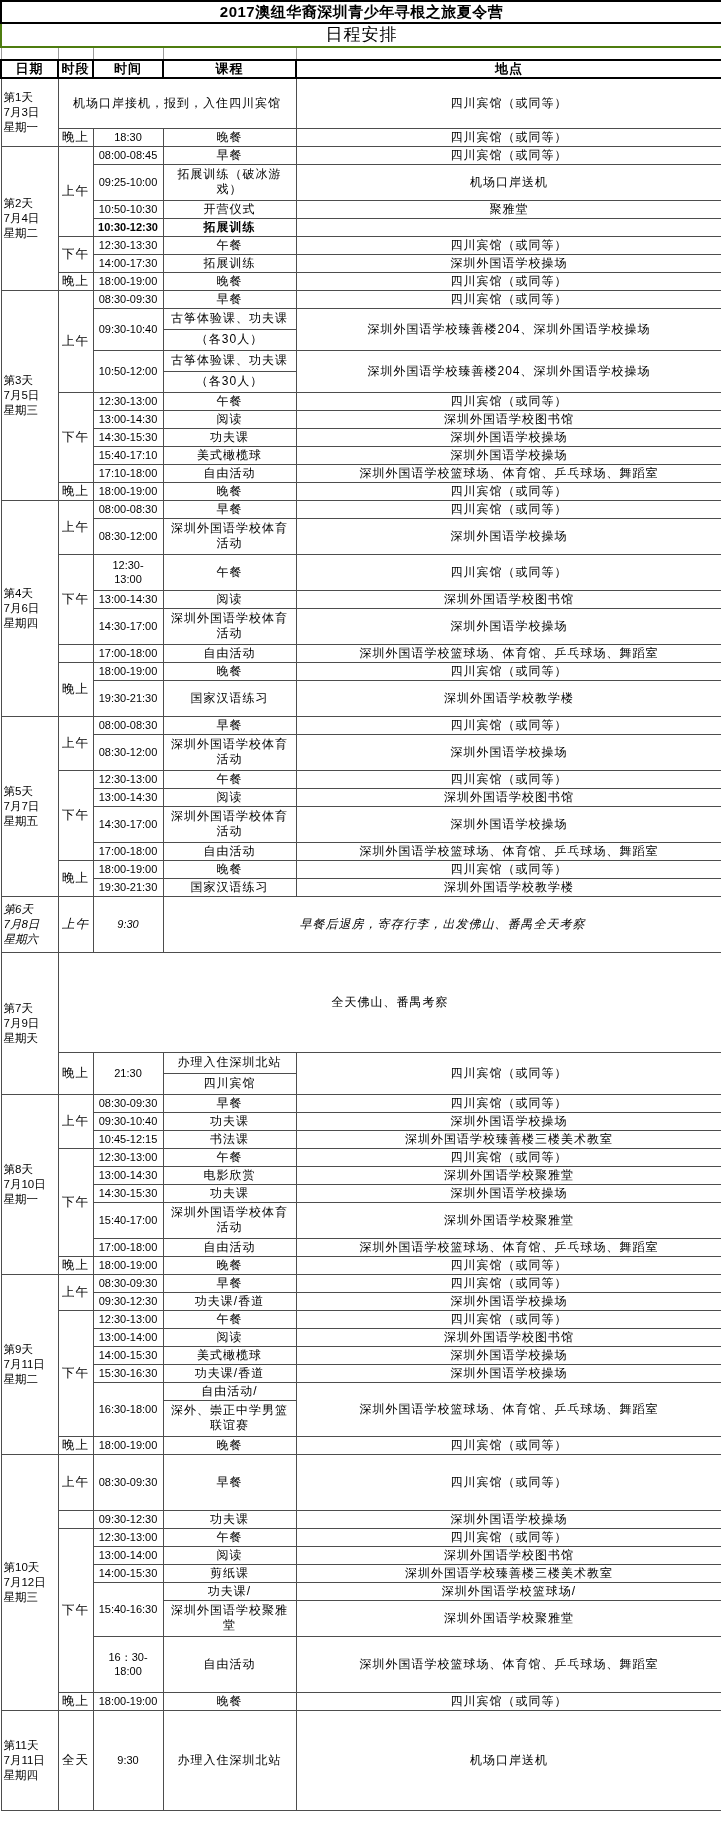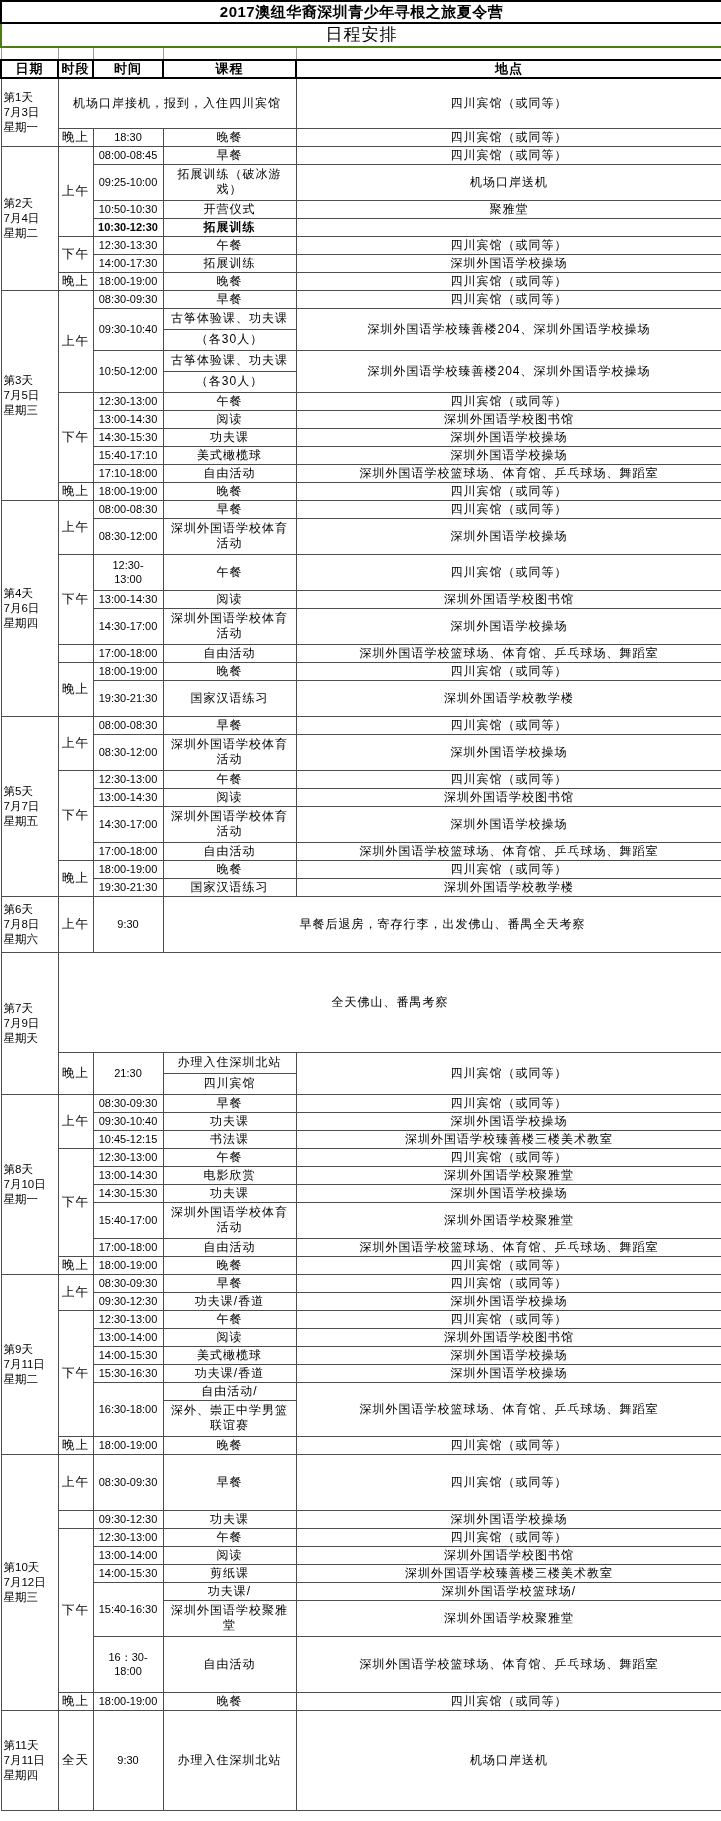--- a/index.html
+++ b/index.html
@@ -247,21 +247,21 @@
           <td rowspan="2" class="period">晚上</td>
           <td class="time">18:00-19:00</td>
           <td class="course">晚餐</td>
           <td class="loc">四川宾馆（或同等）</td>
         </tr>
         <tr style="height: 18px;">
           <td class="time">19:30-21:30</td>
           <td class="course">国家汉语练习</td>
           <td class="loc">深圳外国语学校教学楼</td>
         </tr>
-        <tr style="height: 56px;">
+        <tr style="height: 56px; font-style: italic;">
           <td class="date">第6天
 7月8日
 星期六</td>
           <td class="period">上午</td>
           <td class="time">9:30</td>
           <td colspan="2" class="course">早餐后退房，寄存行李，出发佛山、番禺全天考察</td>
         </tr>
         <tr style="height: 100px;">
           <td rowspan="3" class="date">第7天
 7月9日

